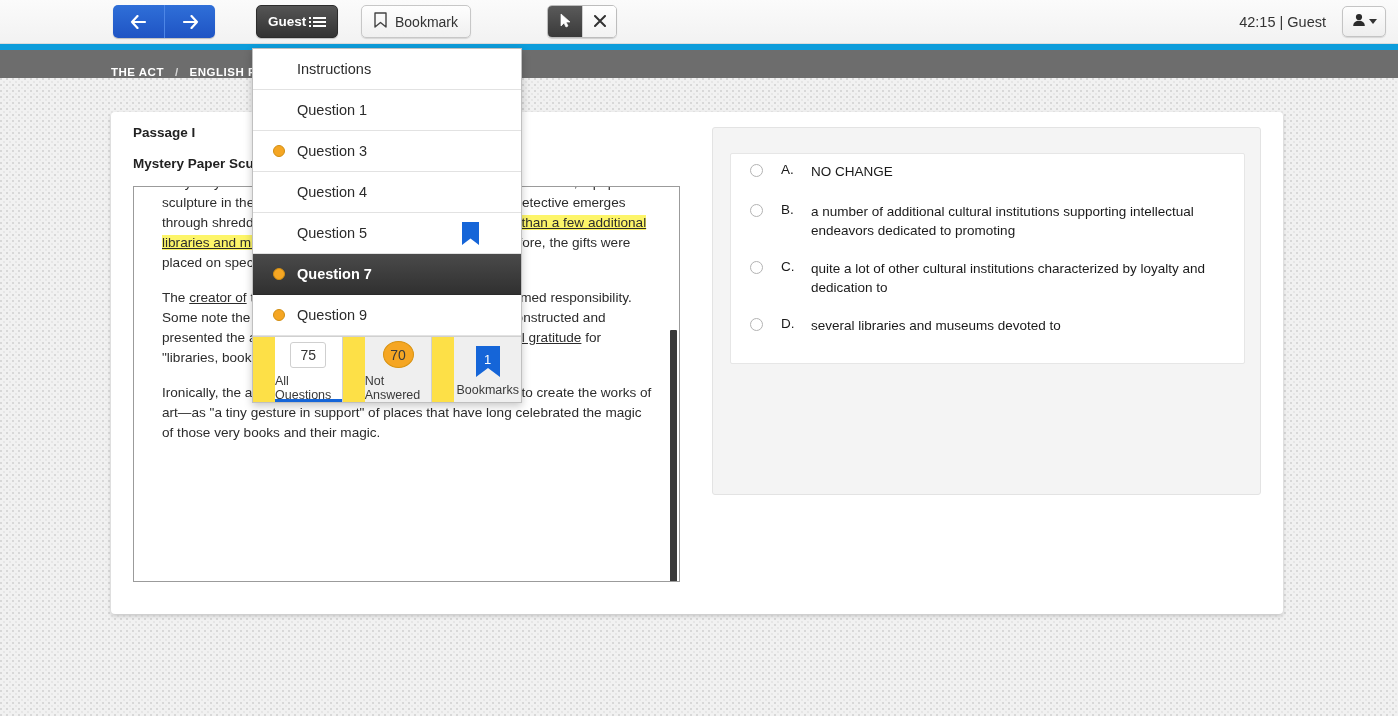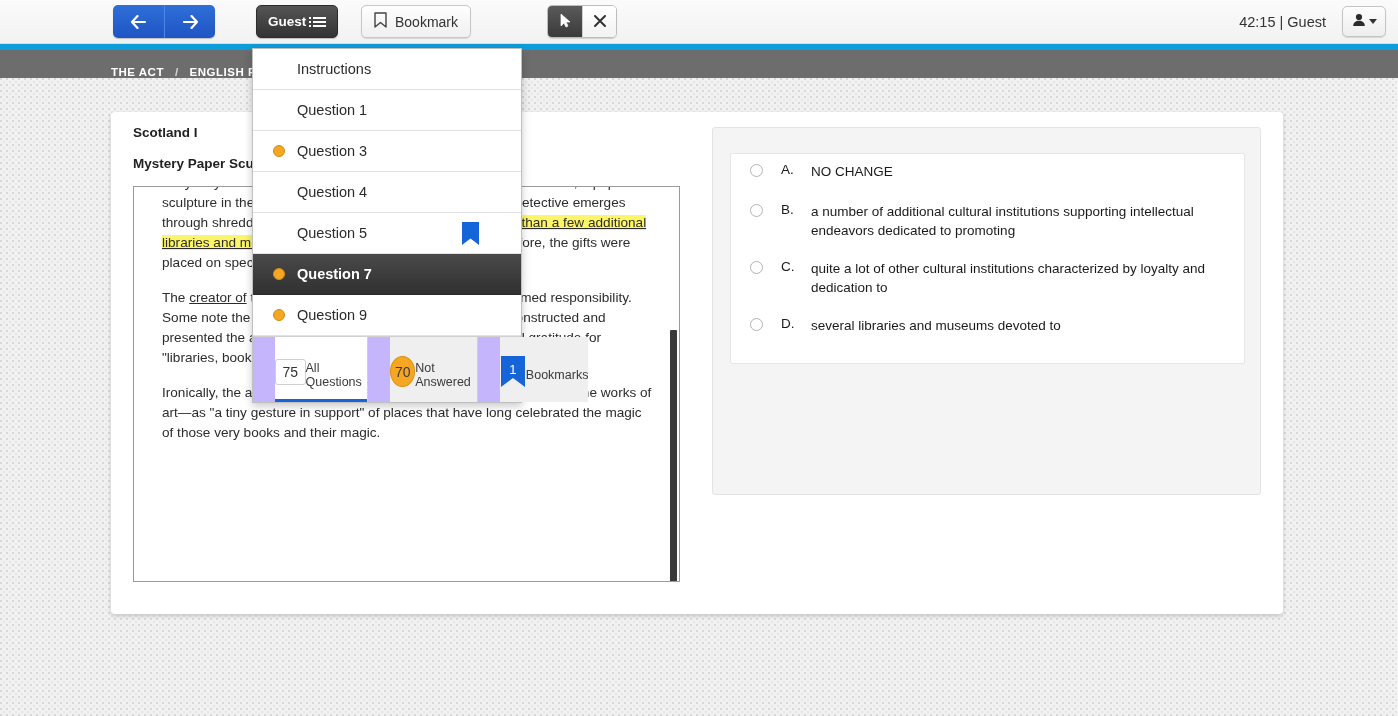--- a/index.html
+++ b/index.html
@@ -119,21 +119,21 @@
   }
   .choice{ position:absolute; left:0; display:flex; align-items:flex-start; width:100%; }
   .radio{ width:13px; height:13px; border:1px solid #b3b3b3; border-radius:50%;
     background:#fff; margin-left:19px; margin-top:2px; flex:none; cursor:pointer; }
   .ch-letter{ width:30px; margin-left:18px; font-size:13.5px; color:#1a1a1a; flex:none; }
   .ch-text{ font-size:13.5px; line-height:19px; color:#1a1a1a; width:420px; }
 
   
   .dropdown{
     position:absolute; left:252px; top:48px; width:270px;
-    background:#c4b5fd; border:1px solid #c0c0c0;
+    background:#fde047; border:1px solid #c0c0c0;
     box-shadow:0 3px 8px rgba(0,0,0,.22);
     z-index:20;
   }
   .dd-list{ border-bottom:0; }
   .dd-item{
     position:relative; height:41px; display:flex; align-items:center;
     border-bottom:1px solid #e2e2e2; padding-left:44px;
     font-size:14.5px; color:#2b2b2b; cursor:pointer; background:#fff;
   }
   .dd-item:first-child{ border-top:0; }
@@ -142,21 +142,21 @@
     color:#fff; font-weight:bold; border-bottom-color:#2a2a2a;
   }
   .dot{ position:absolute; left:20px; top:50%; margin-top:-6px;
     width:12px; height:12px; border-radius:50%;
     background:#f5a623; border:1px solid #d18e12; }
   .dd-flag{ position:absolute; right:42px; top:9px; width:17px; height:23px; }
 
   .dd-footer{ display:flex; height:66px; border-top:1px solid #d0d0d0; }
   .dd-tab{
     flex:1; background:#efefef; border-right:1px solid #d0d0d0;
-    display:flex; flex-direction:row; align-items:center; justify-content:center;
+    display:flex; flex-direction:column; align-items:center; justify-content:center;
     cursor:pointer; position:relative; padding-top:4px;margin-left:22px;
   }
   .dd-tab:last-child{ border-right:0; }
   .dd-tab.active{ background:#fff; }
   .dd-tab.active:after{ content:""; position:absolute; left:0; right:0; bottom:0;
     height:3px; background:#1565d8; }
   .tab-badge-box{ width:36px; height:26px; border:1px solid #cfcfcf; border-radius:3px;
     background:#fff; display:flex; align-items:center; justify-content:center;
     font-size:14px; color:#333; }
   .tab-badge-circle{ width:31px; height:31px; border-radius:50%;
@@ -244,21 +244,21 @@
   <div class="crumb-inner">
     <span>THE ACT</span>
     <span class="crumb-sep">/</span>
     <span>ENGLISH PR</span>
   </div>
 </div>
 
 <div class="main-card">
 
   <div class="passage-col">
-    <div class="passage-title">Scotland I</div>
+    <div class="passage-title">Passage I</div>
     <div class="passage-sub">Mystery Paper Sculptures</div>
   </div>
 
   <div class="passage-box">
     <div class="passage-scroll" id="passage-body">
         <p><span>a mystery novel was discovered at the National Museum of Scotland, a paper sculpture in the shape of Sir Arthur Conan Doyle's famous detective emerges through shredded pages. The sculpture was aimed at </span><span class="hl">more than a few additional libraries and museums devoted to</span><span> books and writing. Therefore, the gifts were placed on special institutions, which received the works.</span></p>
         <p><span>The </span><span class="ul">creator of</span><span> these sculptures is unknown; no one has claimed responsibility. Some note the careful manner in which the mystery artist constructed and presented the art, </span><span class="ul">your</span><span> intention is clearly a tribute of </span><span class="ul">special gratitude</span><span> for "libraries, books, words, and ideas."</span></p>
         <p><span>Ironically, the artist used </span><span class="ul">destroyed books—</span><span>cutting them up to create the works of art—as "a tiny gesture in support" of places that have long celebrated the magic of those very books and their magic.</span></p>
       </div>
     <div class="scroll-thumb"></div>

